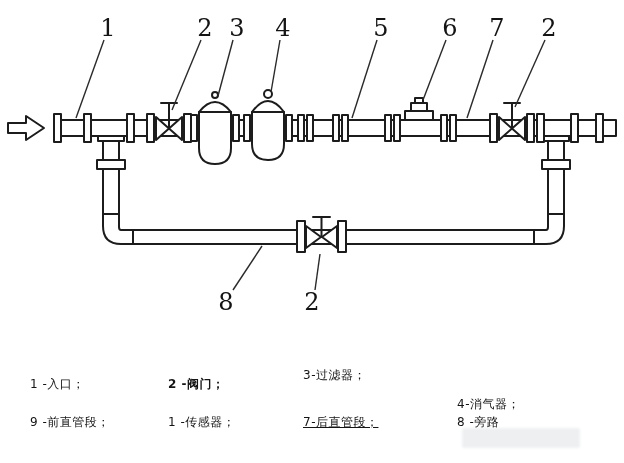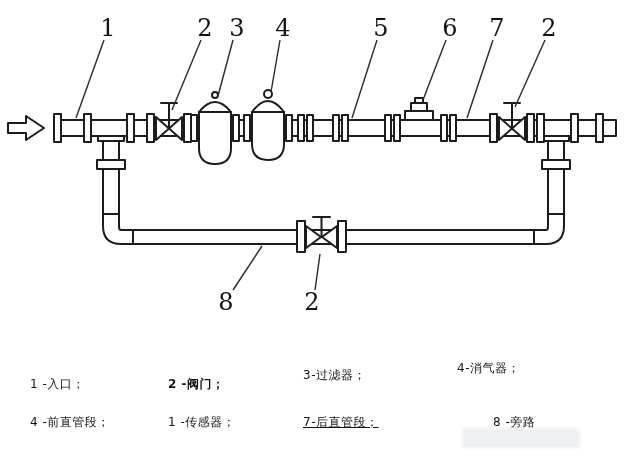--- a/index.html
+++ b/index.html
@@ -135,22 +135,22 @@
       <text class="num" text-anchor="middle" x="549" y="36">2</text>
       <text class="num" text-anchor="middle" x="226" y="310">8</text>
       <text class="num" text-anchor="middle" x="312" y="310">2</text>
     </g>
   </svg>
 
   <div>
     <span class="legend-item" style="left:30px;top:376px;">1 -入口；</span>
     <span class="legend-item" style="left:168px;top:376px;font-weight:bold;">2 -阀门；</span>
     <span class="legend-item" style="left:303px;top:367px;">3-过滤器；</span>
-    <span class="legend-item" style="left:457px;top:360px;">4-消气器；</span>
-    <span class="legend-item" style="left:30px;top:414px;">4 -前直管段；</span>
+    <span class="legend-item" style="left:457px;top:396px;">4-消气器；</span>
+    <span class="legend-item" style="left:30px;top:414px;">9 -前直管段；</span>
     <span class="legend-item" style="left:168px;top:414px;">1 -传感器；</span>
     <span class="legend-item" style="left:303px;top:414px;text-decoration:underline;">7-后直管段；</span>
-    <span class="legend-item" style="left:457px;top:414px;margin-left:36px;">8 -旁路</span>
+    <span class="legend-item" style="left:457px;top:414px;">8 -旁路</span>
   </div>
 
   <div class="wm"></div>
 
 </div>
 
 </body></html>

